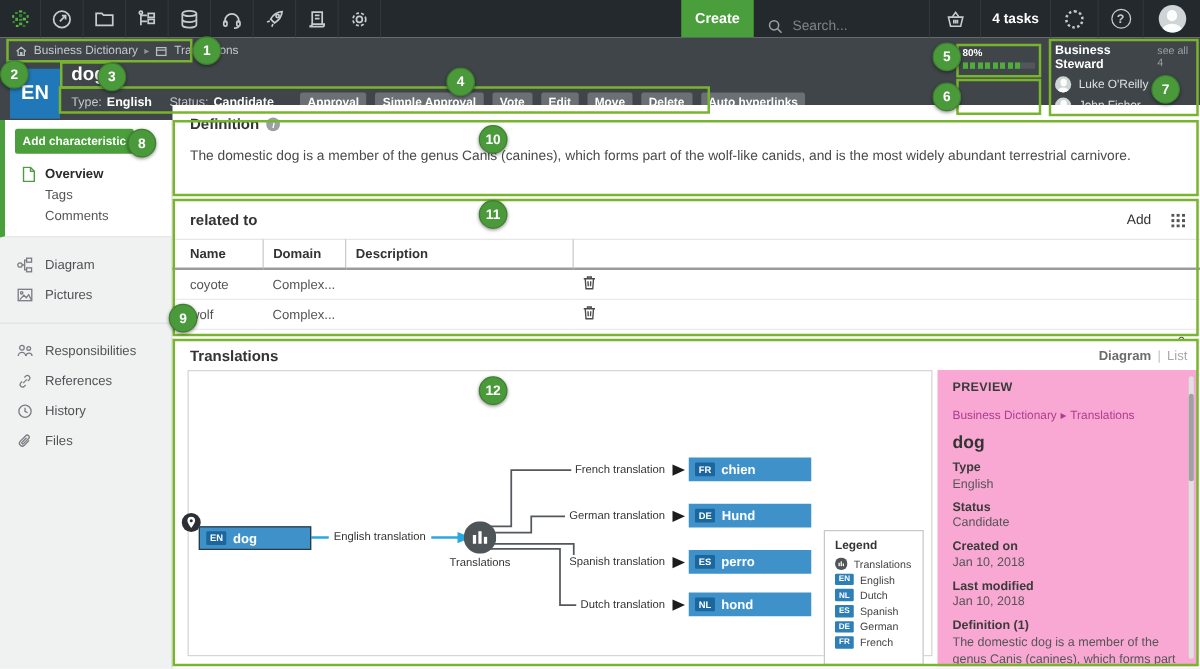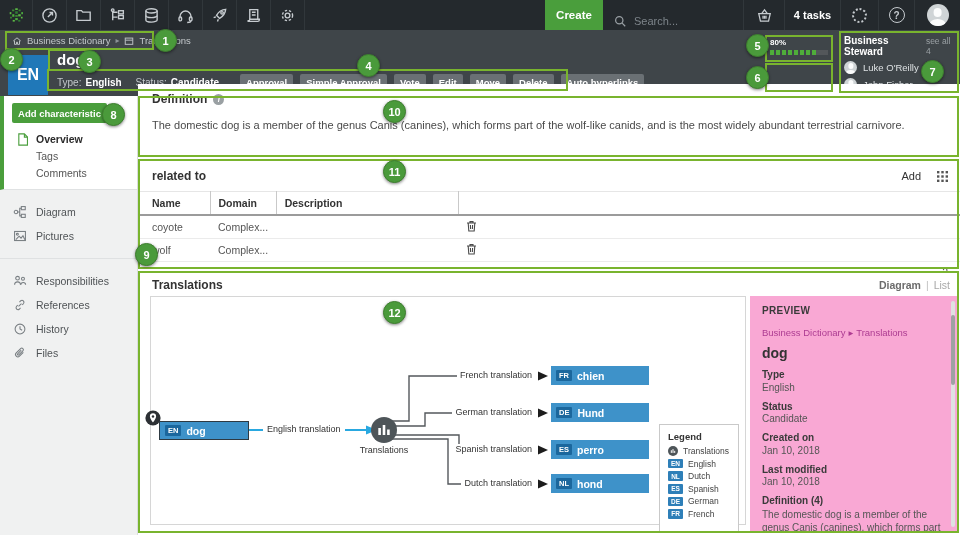--- a/index.html
+++ b/index.html
@@ -545,21 +545,21 @@
         </div>
       <div class="pv-field">
           <div class="pv-flabel">Created on</div>
           <div class="pv-fvalue">Jan 10, 2018</div>
         </div>
       <div class="pv-field">
           <div class="pv-flabel">Last modified</div>
           <div class="pv-fvalue">Jan 10, 2018</div>
         </div>
       <div class="pv-field">
-          <div class="pv-flabel">Definition (4)</div>
+          <div class="pv-flabel">Definition (1)</div>
         <div class="pv-def-text">The domestic dog is a member of the genus Canis (canines), which forms part of the wolf-like canids, and is the most widely abundant terrestrial carnivore.</div>
       </div>
       <div class="pv-scroll">
           <div class="pv-thumb"></div>
         </div>
     </div>
   </div>
 
   <div class="ann-box" style="left:5px;top:31px;width:149px;height:19px"></div>
   <div class="ann-box" style="left:48px;top:49px;width:41px;height:22px"></div>

